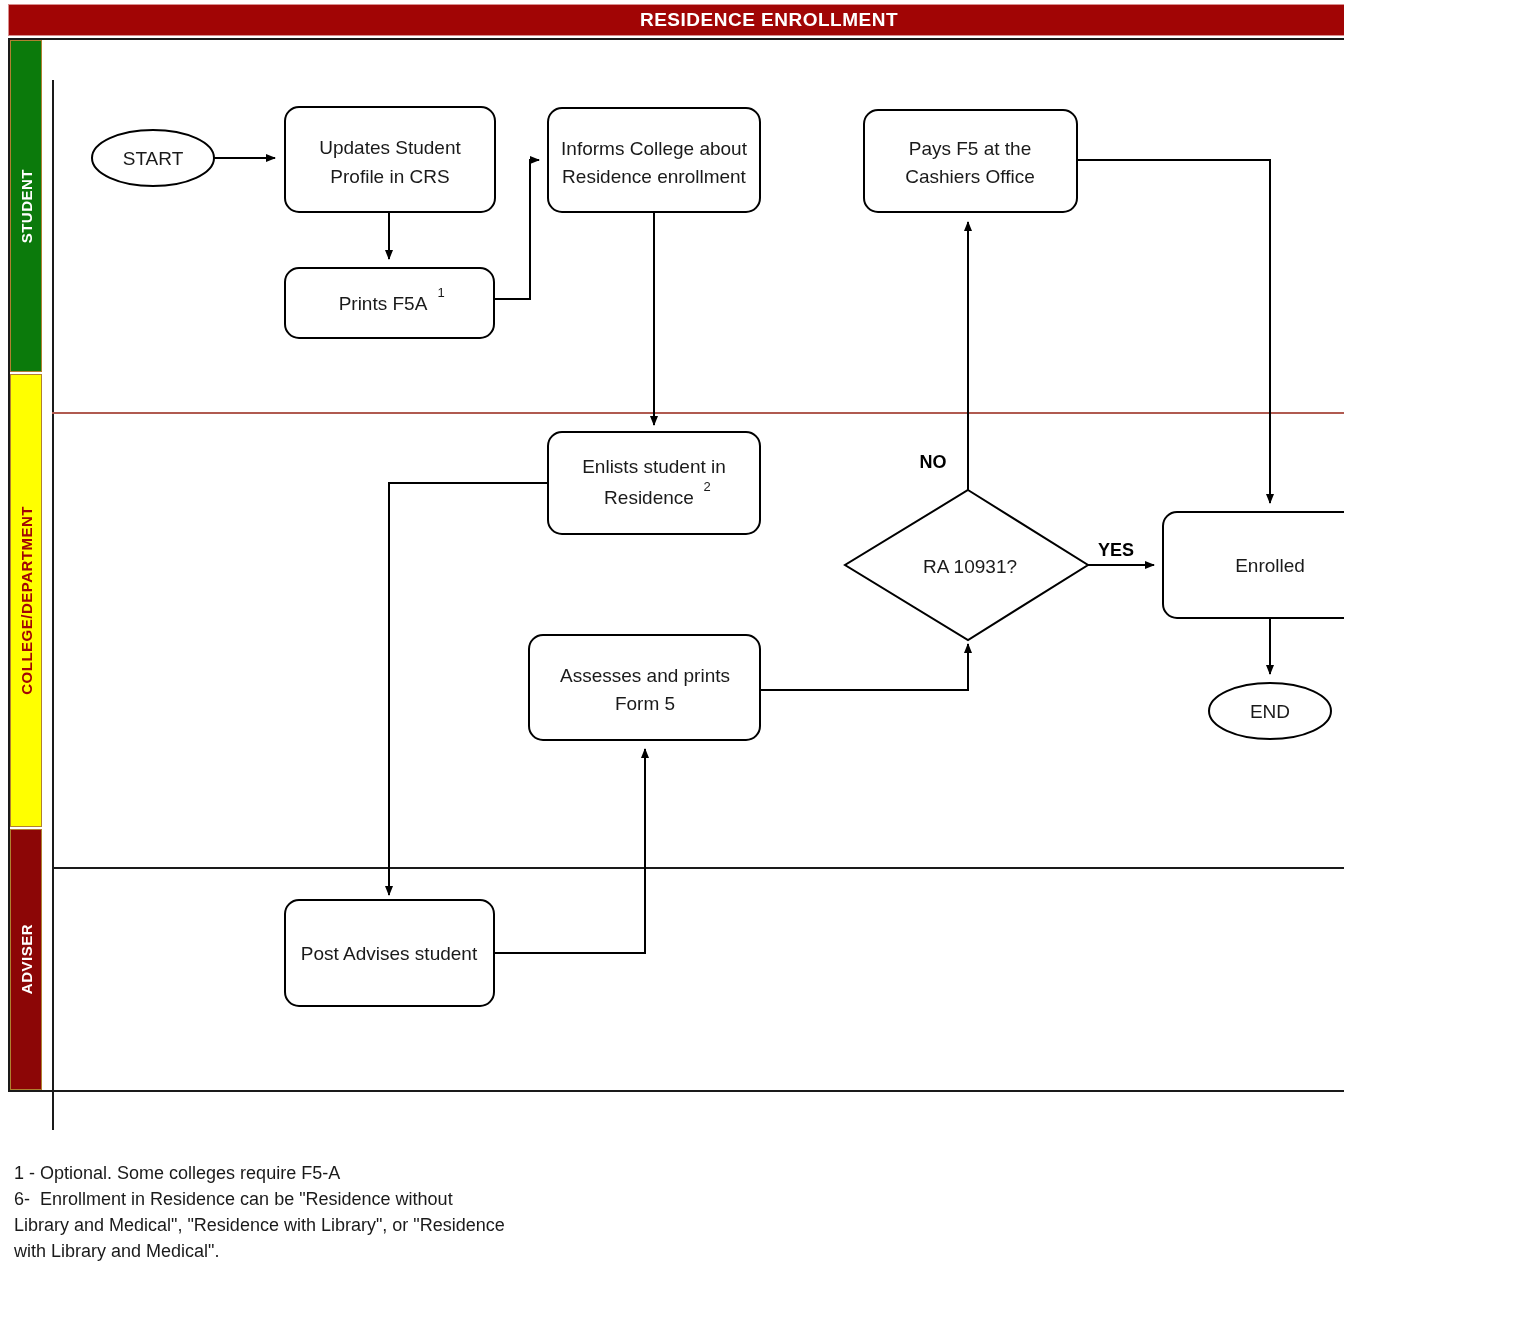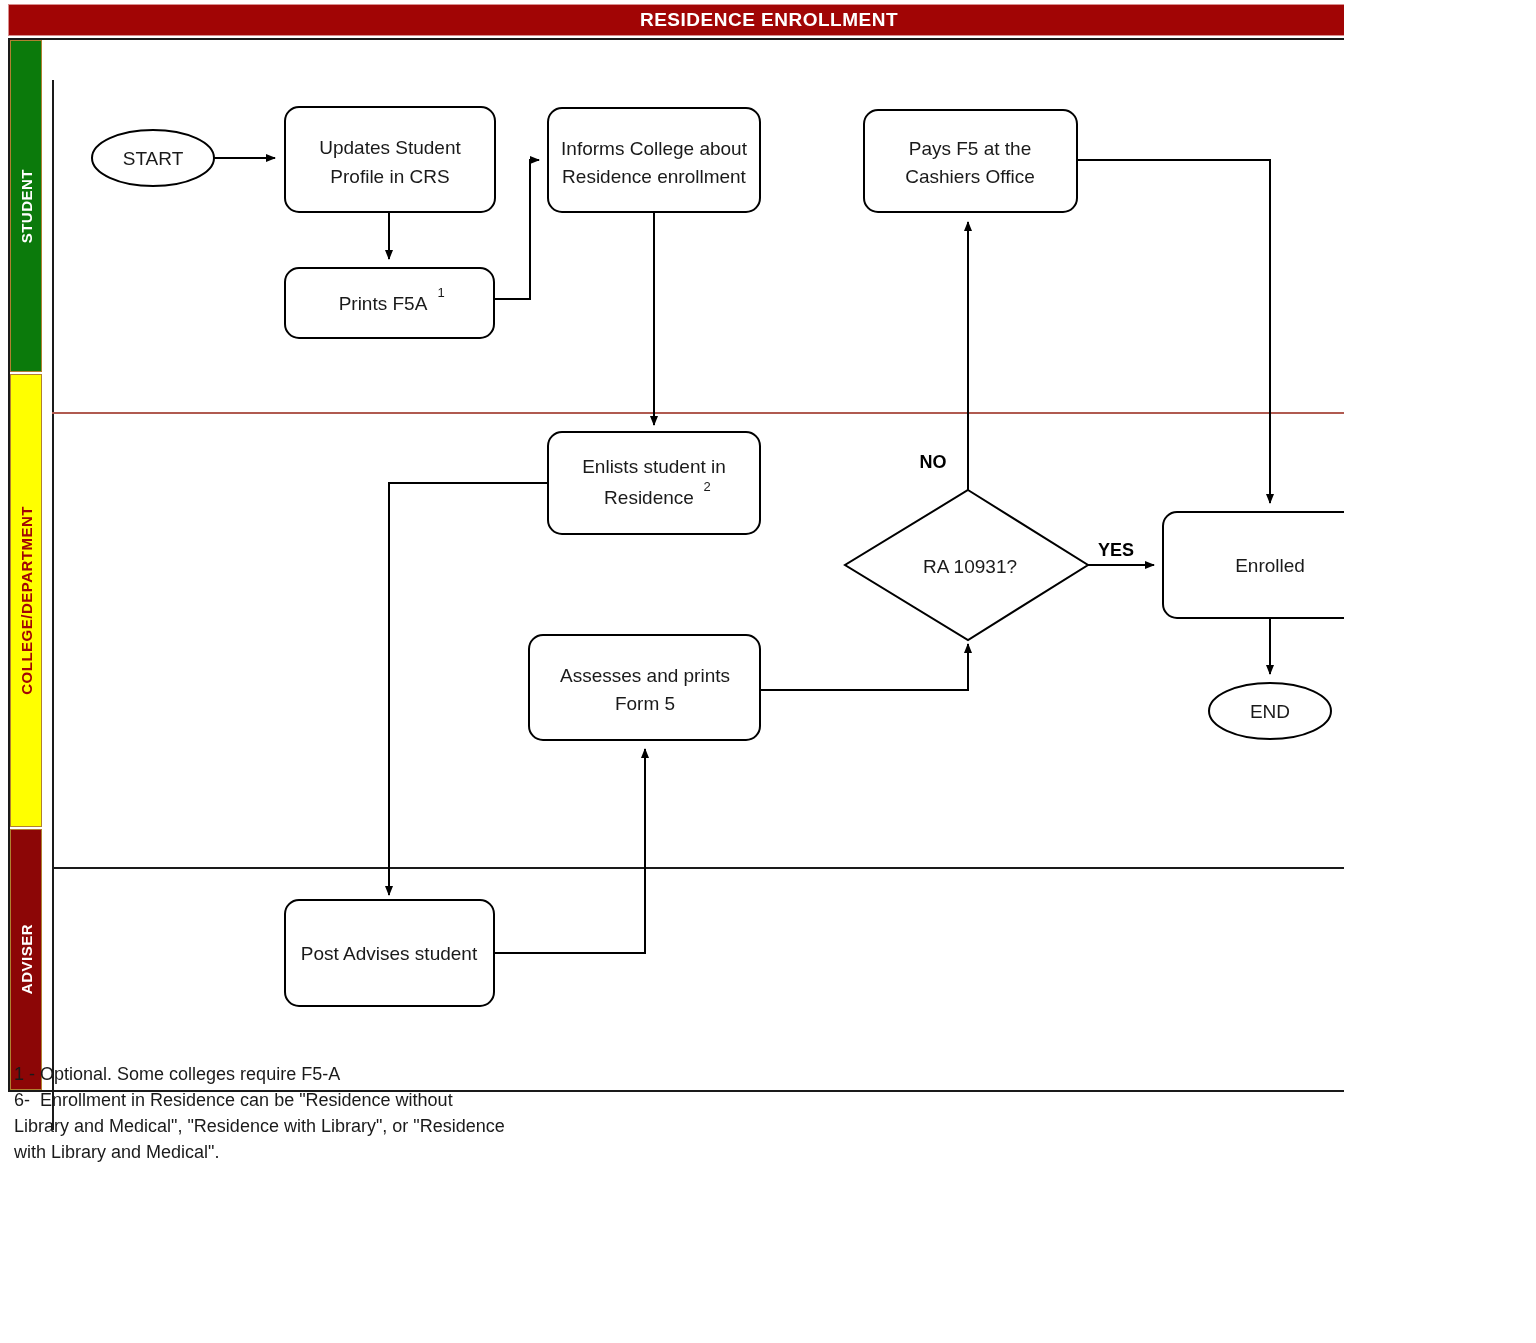--- a/index.html
+++ b/index.html
@@ -128,21 +128,21 @@
     font-size: 18px;
     font-weight: bold;
     fill: #000000;
     text-anchor: middle;
   }
 
   
   #footnotes {
     position: absolute;
     left: 14px;
-    top: 1061px;
+    top: 1160px;
     width: 700px;
     font-size: 18px;
     color: #1a1a1a;
     line-height: 1.45;
   }
   #footnotes div { white-space: pre-wrap; }
 </style>
 </head>
 <body>
 

